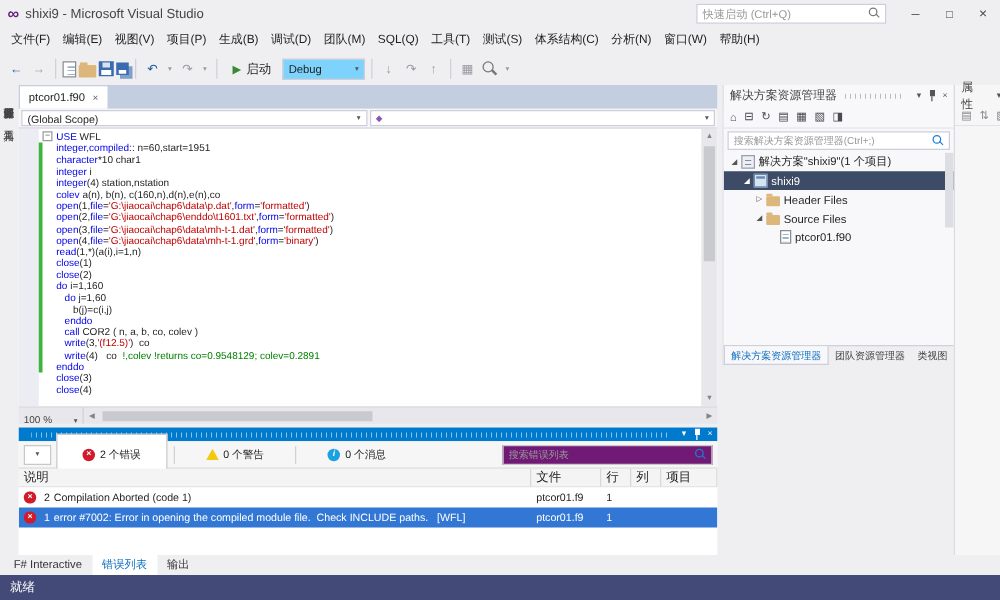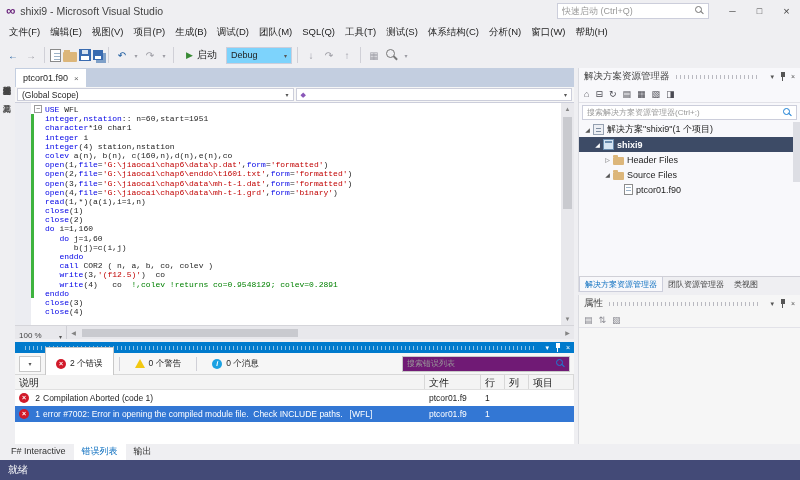--- a/index.html
+++ b/index.html
@@ -47,38 +47,38 @@
   .tb-combo{width:66px;height:17px;border:1px solid #CCCEDB;background:#7dd3fc;display:flex;align-items:center;padding:0 4px;font-size:9px}
   .tb-combo .caret{margin-left:auto;font-size:6px;color:#555}
 
   
   #main{flex:1;display:flex;min-height:0}
   #left-strip{width:15px;background:#EFEFF2;flex:none;display:flex;flex-direction:column;align-items:center}
   .vtab{writing-mode:vertical-rl;font-size:8.5px;color:#444;padding:6px 0;margin-top:6px;line-height:14px;white-space:nowrap}
 
   #center{flex:1;display:flex;flex-direction:column;min-width:0}
   #vsplit{width:4px;background:#EFEFF2;flex:none}
-  #right{width:222px;flex:none;display:flex;flex-direction:column;background:#EFEFF2}
+  #right{width:222px;flex:none;display:flex;background:#EFEFF2}
 
   
   #editor{height:271px;flex:none;display:flex;flex-direction:column;min-width:0}
   #tabstrip{height:19px;background:#C3CEE0;display:flex;align-items:flex-end;padding-left:1px;flex:none}
   .doctab{height:18px;background:#FFFFFF;display:flex;align-items:center;gap:6px;padding:0 7px;font-size:9px;color:#1E1E1E}
   .tabx{font-size:8px;color:#666}
   #navbar{height:16px;background:#F6F6F6;border-bottom:1px solid #CCCEDB;display:flex;gap:2px;padding:1px 2px;flex:none}
   .navcombo{flex:1;background:#fff;border:1px solid #CCCEDB;display:flex;align-items:center;padding:0 4px;font-size:8.5px;color:#1E1E1E}
   .navcombo .caret{margin-left:auto;font-size:6px;color:#555}
   .memico{color:#8A57B8;font-size:7px;margin-right:4px}
   #code-wrap{flex:1;position:relative;background:#fff;overflow:hidden;min-height:0}
   #gutter{position:absolute;left:0;top:0;bottom:0;width:16px;background:#ECEDF2}
   #changebar{position:absolute;left:16px;top:11px;width:3px;height:184px;background:var(--change_green)}
   #foldbox{position:absolute;left:19px;top:2px;width:8px;height:8px;border:1px solid #9A9A9A;background:#fff;
     font-size:7px;line-height:6px;text-align:center;color:#555}
   #code{position:absolute;left:0;top:0;right:13px;bottom:0;padding:2px 0 0 30px;overflow:hidden;
-    font-family:Liberation Mono, monospace;font-size:8px;line-height:9.2px}
+    font-family:Liberation Sans, sans-serif;font-size:8px;line-height:9.2px}
   .code-line{white-space:pre;height:9.2px}
   .seg.kw{color:var(--keyword)}
   .seg.pl{color:var(--code_text)}
   .seg.str{color:var(--string)}
   .seg.cm{color:var(--comment)}
   #vscroll{position:absolute;right:0;top:0;bottom:0;width:13px;background:#E8E8EC;display:flex;flex-direction:column;align-items:center}
   .sarrow{font-size:6px;color:#848484;line-height:12px;width:13px;text-align:center}
   #vscroll .vthumb{width:9px;height:92px;background:#C9CACF;margin-top:2px}
   #vscroll .sarrow.bottom{margin-top:auto}
   #hscrollrow{height:14px;background:#E8E8EC;border-top:1px solid #D5D5DA;display:flex;align-items:center;flex:none}
@@ -96,21 +96,21 @@
   #etitle{height:11px;background:var(--accent);display:flex;align-items:center;padding:0 4px;flex:none}
   .gripw{flex:1;height:4px;margin:0 6px;background-image:repeating-linear-gradient(90deg,rgba(255,255,255,.55) 0 1px,transparent 1px 4px)}
   .wicon{color:#fff;font-size:7px;margin-left:4px;line-height:11px}
   .pinshape{width:8px;height:9px;position:relative;margin-left:5px}
   .pinshape::before{content:"";position:absolute;left:2px;top:0;width:4px;height:5px;background:currentColor}
   .pinshape::after{content:"";position:absolute;left:3.5px;top:5px;width:1px;height:4px;background:currentColor}
   #etoolbar{height:22px;background:#F6F6F6;border-bottom:1px solid #D8D8D8;display:flex;align-items:center;padding:0 4px;gap:4px;flex:none}
   #efilter{width:22px;height:16px;border:1px solid #C8C8C8;background:#fff;display:flex;align-items:center;justify-content:center;font-size:6px;color:#555}
   #ecounts{display:flex;align-items:center;gap:5px}
   .esep{width:1px;height:14px;background:#D0D0D7}
-  .ebtn{display:flex;align-items:center;gap:4px;padding:0 10px;height:34px;font-size:8.5px;color:#1E1E1E}
+  .ebtn{display:flex;align-items:center;gap:4px;padding:0 20px;height:34px;font-size:8.5px;color:#1E1E1E}
   .ebtn.pressed{border:1px solid #C8C8C8;background:#fff}
   .badge{width:10px;height:10px;border-radius:50%;color:#fff;font-size:7px;line-height:10px;text-align:center;font-weight:bold;flex:none}
   .badge.err{background:var(--error_red)}
   .badge.info{background:var(--info_blue);font-style:italic}
   .warn-tri{width:0;height:0;border-left:5px solid transparent;border-right:5px solid transparent;border-bottom:9px solid var(--warning_yellow)}
   #esearch{margin-left:auto;width:168px;height:16px;border:1px solid #C8C8C8;background:#701a75;display:flex;align-items:center;padding:0 4px}
   #esearch .ph{flex:1;font-size:8px;color:#999;white-space:nowrap;overflow:hidden}
   .mag{width:9px;height:10px;position:relative;flex:none;color:#1B7FD4}
   .mag::before{content:"";position:absolute;left:0;top:0;width:5px;height:5px;border:1px solid currentColor;border-radius:50%}
   .mag::after{content:"";position:absolute;left:5px;top:6px;width:4px;height:1px;background:currentColor;transform:rotate(45deg)}
@@ -134,21 +134,21 @@
   .seico{font-size:9px;color:#4A4A52}
   .seico.dim{color:#8A8A92}
   #sesearch{padding:2px 3px;background:#F8F8FB;flex:none}
   #sesearchbox{height:15px;border:1px solid #CCCEDB;background:#fff;display:flex;align-items:center;padding:0 4px}
   #sesearchbox .ph{flex:1;font-size:8px;color:#999;white-space:nowrap;overflow:hidden}
   #setree{flex:1;background:#F8F8FB;overflow:hidden;position:relative}
   .trow{display:flex;align-items:center;height:15px;font-size:9px;white-space:nowrap;overflow:hidden}
   .trow.selected{background:var(--tree_selection);color:#fff}
   .tarrow{width:9px;font-size:6px;color:#555;text-align:center;flex:none}
   .trow.selected .tarrow{color:#fff}
-  .tlabel.bold{font-weight:bold}
+  .tlabel.bold{font-weight:normal}
   .tico{width:11px;height:11px;margin:0 3px 0 1px;display:inline-block;position:relative;flex:none}
   .tico-solution{background:#EDEFF4;border:1px solid #95A0B0}
   .tico-solution::after{content:"";position:absolute;inset:2px;background:repeating-linear-gradient(0deg,#7E8DA0 0 1px,transparent 1px 3px)}
   .tico-project{background:#D6E4F2;border:1px solid #6A8CAE}
   .tico-project::after{content:"";position:absolute;left:1px;right:1px;top:1px;height:2px;background:#6A8CAE}
   .tico-folder{background:#DCB67A;height:8px;margin-top:3px;border-radius:1px}
   .tico-folder::before{content:"";position:absolute;top:-2px;left:0;width:5px;height:2px;background:#DCB67A;border-radius:1px 1px 0 0}
   .tico-file{background:#fff;border:1px solid #8C8C8C;width:9px;height:11px;margin-left:2px}
   .tico-file::after{content:"";position:absolute;left:1px;right:1px;top:2px;height:6px;
     background:repeating-linear-gradient(180deg,#9DB3C8 0 1px,transparent 1px 3px)}
@@ -261,21 +261,21 @@
             <span class="memico">◆</span>
             <span class="caret">▾</span>
           </div>
         </div>
         <div id="code-wrap">
           <div id="gutter"></div>
           <div id="changebar"></div>
           <div id="foldbox">−</div>
           <div id="code">
               <div class="code-line"><span class="seg kw">USE </span><span class="seg pl">WFL</span></div>
-              <div class="code-line"><span class="seg kw">integer</span><span class="seg pl">,</span><span class="seg kw">nstation</span><span class="seg pl">:: n=60,start=1951</span></div>
+              <div class="code-line"><span class="seg kw">integer</span><span class="seg pl">,</span><span class="seg kw">compiled</span><span class="seg pl">:: n=60,start=1951</span></div>
               <div class="code-line"><span class="seg kw">character</span><span class="seg pl">*10 char1</span></div>
               <div class="code-line"><span class="seg kw">integer</span><span class="seg pl"> i</span></div>
               <div class="code-line"><span class="seg kw">integer</span><span class="seg pl">(4) station,nstation</span></div>
               <div class="code-line"><span class="seg kw">colev</span><span class="seg pl"> a(n), b(n), c(160,n),d(n),e(n),co</span></div>
               <div class="code-line"><span class="seg kw">open</span><span class="seg pl">(1,</span><span class="seg kw">file</span><span class="seg pl">=</span><span class="seg str">'G:\jiaocai\chap6\data\p.dat'</span><span class="seg pl">,</span><span class="seg kw">form</span><span class="seg pl">=</span><span class="seg str">'formatted'</span><span class="seg pl">)</span></div>
               <div class="code-line"><span class="seg kw">open</span><span class="seg pl">(2,</span><span class="seg kw">file</span><span class="seg pl">=</span><span class="seg str">'G:\jiaocai\chap6\enddo\t1601.txt'</span><span class="seg pl">,</span><span class="seg kw">form</span><span class="seg pl">=</span><span class="seg str">'formatted'</span><span class="seg pl">)</span></div>
               <div class="code-line"><span class="seg kw">open</span><span class="seg pl">(3,</span><span class="seg kw">file</span><span class="seg pl">=</span><span class="seg str">'G:\jiaocai\chap6\data\mh-t-1.dat'</span><span class="seg pl">,</span><span class="seg kw">form</span><span class="seg pl">=</span><span class="seg str">'formatted'</span><span class="seg pl">)</span></div>
               <div class="code-line"><span class="seg kw">open</span><span class="seg pl">(4,</span><span class="seg kw">file</span><span class="seg pl">=</span><span class="seg str">'G:\jiaocai\chap6\data\mh-t-1.grd'</span><span class="seg pl">,</span><span class="seg kw">form</span><span class="seg pl">=</span><span class="seg str">'binary'</span><span class="seg pl">)</span></div>
               <div class="code-line"><span class="seg kw">read</span><span class="seg pl">(1,*)(a(i),i=1,n)</span></div>
               <div class="code-line"><span class="seg kw">close</span><span class="seg pl">(1)</span></div>

